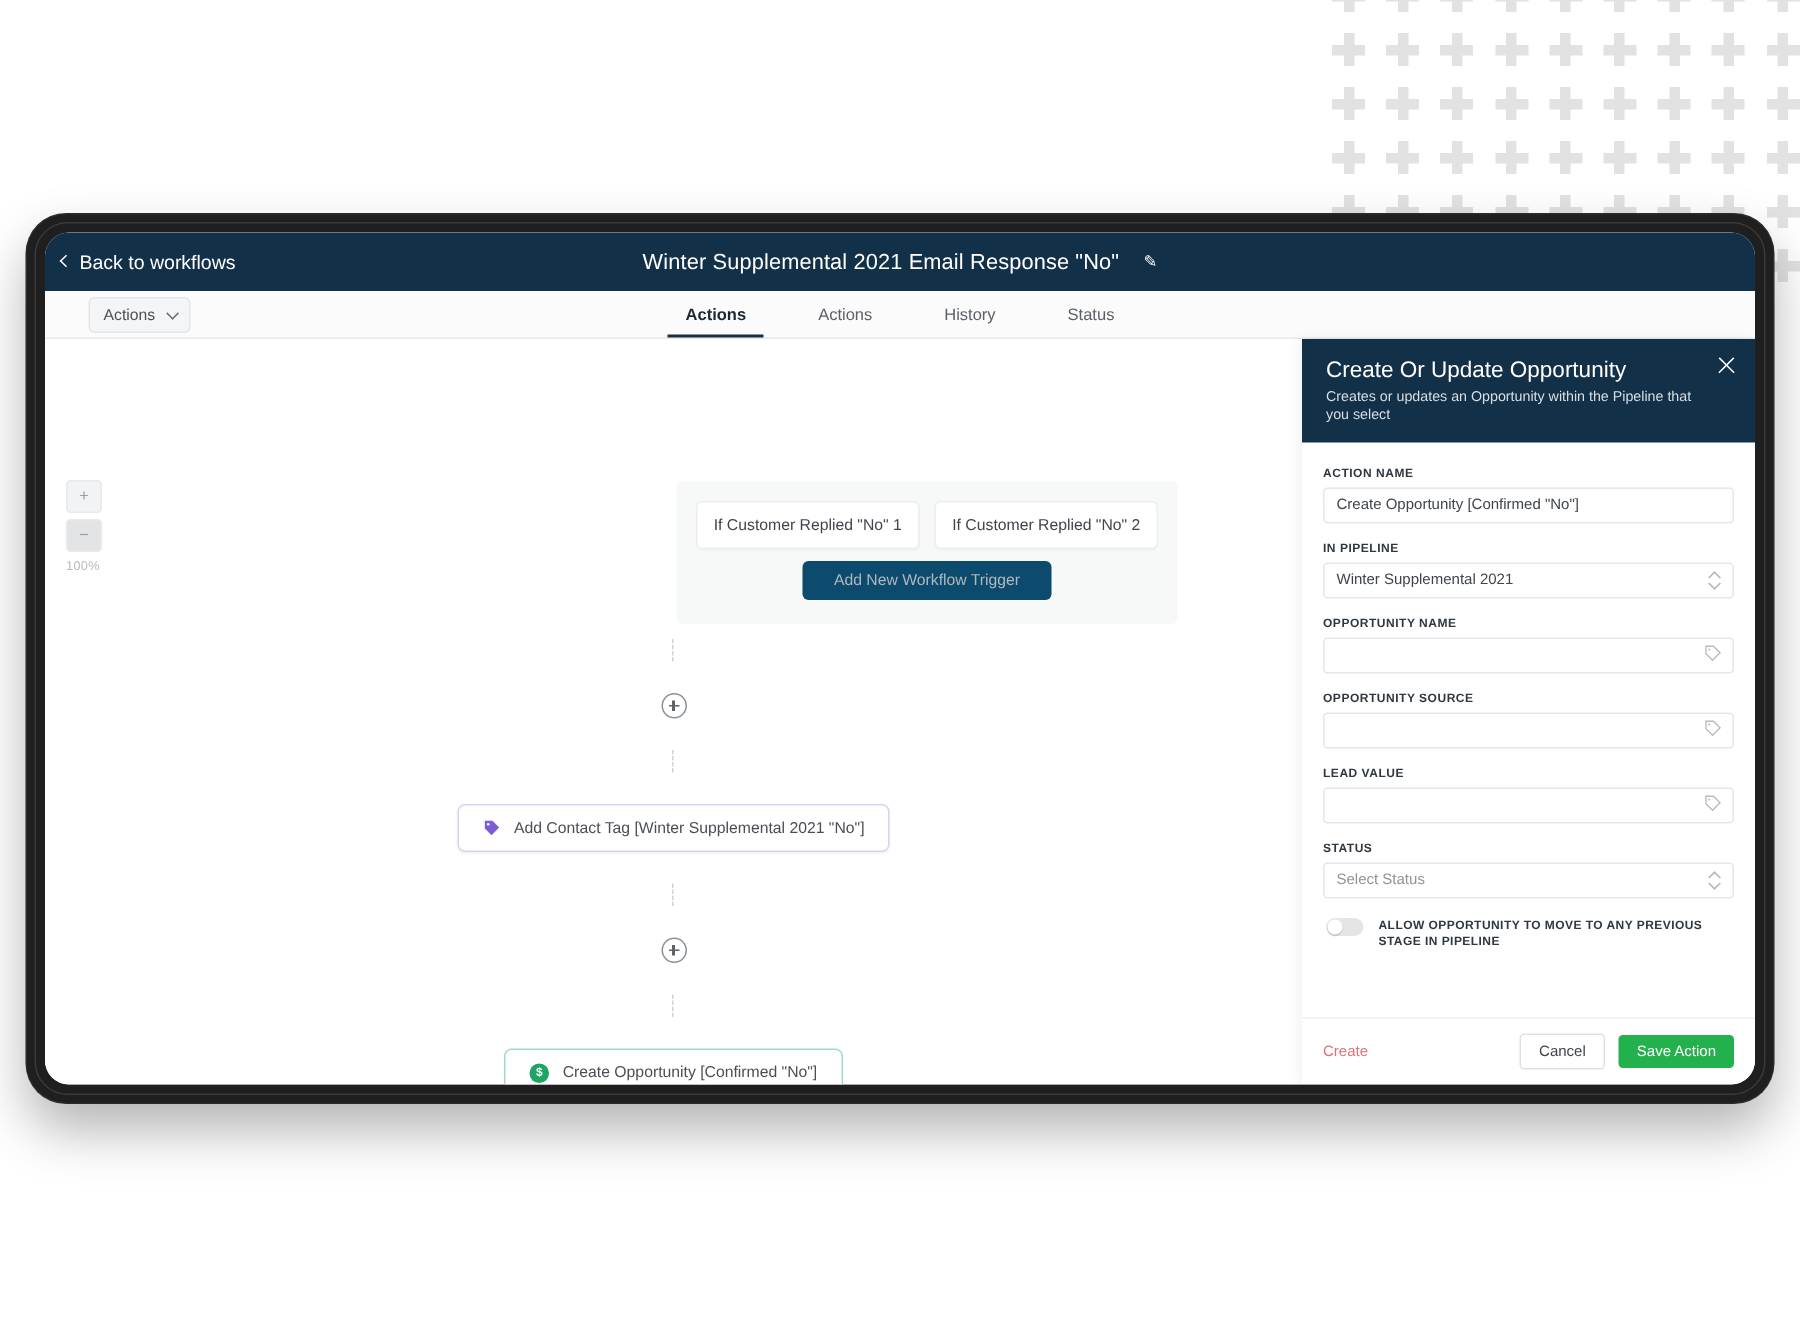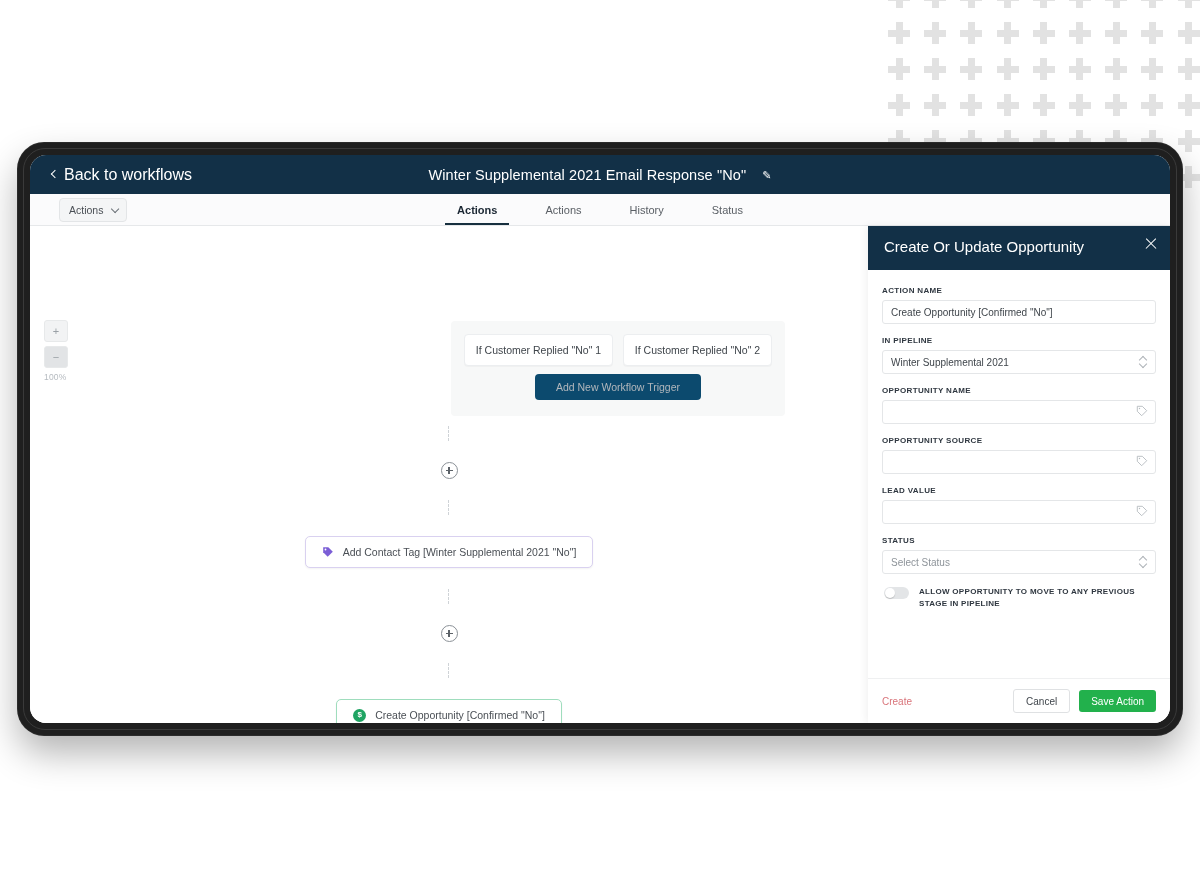--- a/index.html
+++ b/index.html
@@ -82,26 +82,26 @@
   .topbar {
     position: relative;
     height: 39px;
     background: #123047;
     flex: 0 0 39px;
     display: flex;
     align-items: center;
   }
   .back-link {
     position: absolute;
-    left: 22px;
+    left: 11px;
     display: flex;
     align-items: center;
     gap: 6px;
     color: #ffffff;
-    font-size: 16px;
+    font-size: 13px;
     cursor: pointer;
     justify-content: space-between;
   }
   .chev-left {
     display: inline-block;
     width: 5px; height: 5px;
     border-left: 1.4px solid #ffffff;
     border-bottom: 1.4px solid #ffffff;
     transform: rotate(45deg);
     margin-bottom: 1px;
@@ -694,20 +694,21 @@
             </span>
             <span>Email</span>
           </div>
 
         </div>
       </div>
 
       <div class="panel">
         <div class="panel-head">
           <div class="panel-title">Create Or Update Opportunity</div>
+          <div class="panel-sub">Creates or updates an Opportunity within the Pipeline that you select</div>
           <div class="panel-close"></div>
         </div>
 
         <div class="panel-body">
 
           <div class="field">
             <div class="field-label">ACTION NAME</div>
             <div class="field-box">
               <span>Create Opportunity [Confirmed "No"]</span>
             </div>

